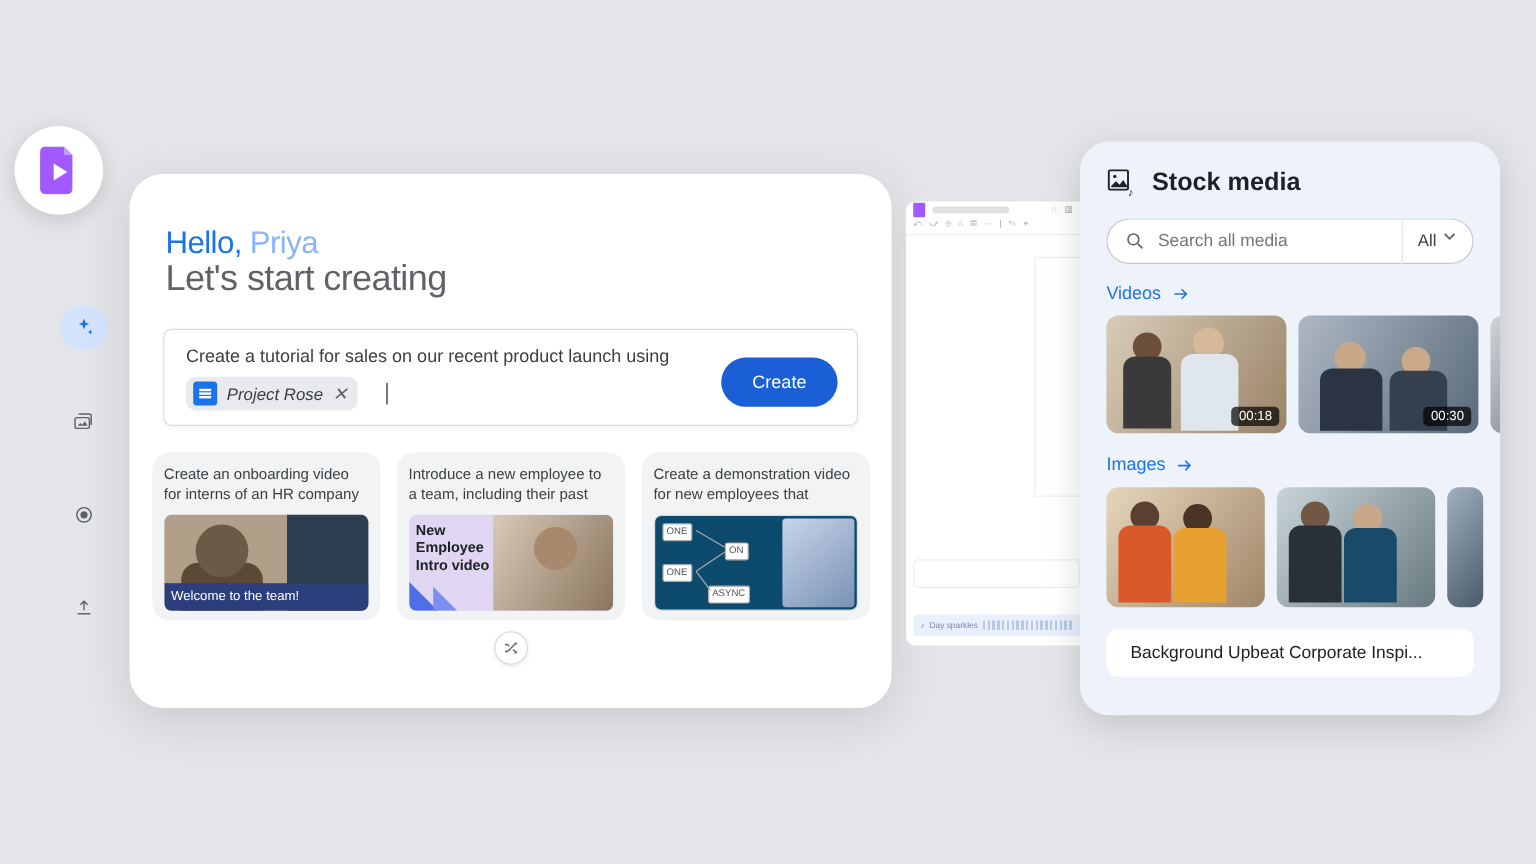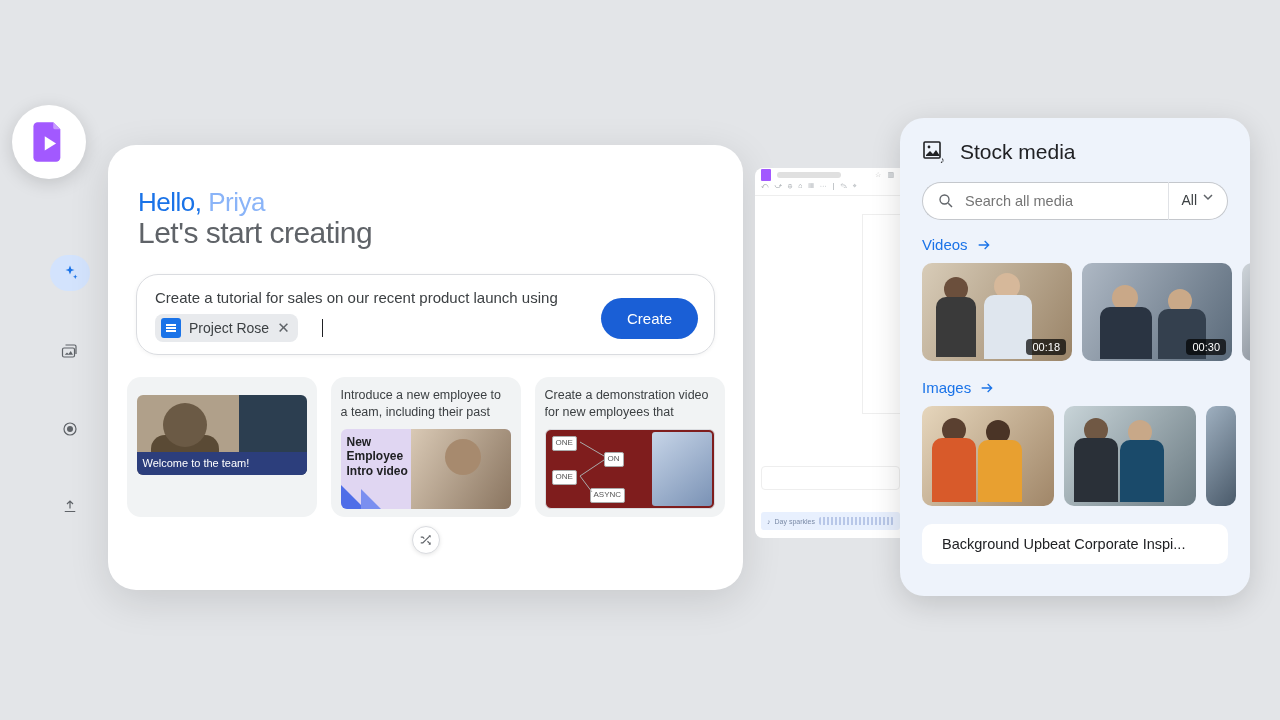--- a/index.html
+++ b/index.html
@@ -42,28 +42,28 @@
     box-shadow:0 10px 40px rgba(0,0,0,.12);
     padding:42px 0 0 0;
   }
   .greet { padding:0 30px; }
   .greet-h { font-size:26px; font-weight:500; letter-spacing:-.5px; }
   .greet-hello { color:#1a73e8; }
   .greet-name { color:#8ab4f8; }
   .greet-sub { font-size:30px; color:#5f6368; margin-top:-2px; font-weight:400; letter-spacing:-.5px;}
   .prompt-box {
     margin:24px 28px 0 28px;
-    border:1px solid #dadce0; border-radius:22px;
+    border:1px solid #dadce0; border-radius:7px;
     padding:14px 16px 12px 18px;
     display:flex; align-items:flex-start; gap:14px;
     box-shadow:0 1px 4px rgba(0,0,0,.05);
   }
   .prompt-left { flex:1; }
   .prompt-text { font-size:15px; color:#3c4043; }
-  .chip-row { margin-top:8px; display:flex; align-items:center; gap:22px;}
+  .chip-row { margin-top:8px; display:flex; align-items:center; gap:22px;font-style:italic;}
   .chip {
     display:inline-flex; align-items:center; gap:8px;
     background:#e8eaed; border-radius:8px;
     padding:4px 8px 4px 6px; font-size:14px; color:#3c4043;
   }
   .chip .doc-ic {
     width:20px;height:20px;background:#1a73e8;border-radius:3px;
     display:flex;align-items:center;justify-content:center;
   }
   .chip .doc-ic::after{content:"";width:10px;height:2px;background:#fff;box-shadow:0 -3px 0 #fff,0 3px 0 #fff;}
@@ -88,21 +88,21 @@
   .thumb1 { background:linear-gradient(90deg,#b0a08a 60%,#2c3e50 60%); }
   .thumb1 .person{position:absolute;left:26px;top:8px;width:44px;height:44px;border-radius:50%;background:#6b5a45;}
   .thumb1 .body{position:absolute;left:14px;top:40px;width:68px;height:40px;background:#5a4a35;border-radius:14px 14px 0 0;}
   .thumb1 .cap{position:absolute;left:0;right:0;bottom:0;background:#2c3e7c;color:#fff;font-size:11px;padding:4px 6px;}
   .thumb2 { background:#e0d6f2;}
   .thumb2 .txt{position:absolute;left:6px;top:6px;font-size:12px;font-weight:600;color:#202124;line-height:1.2;width:70px;}
   .thumb2 .photo{position:absolute;right:0;top:0;width:100px;height:100%;background:linear-gradient(120deg,#d9c9b5,#8a7560);}
   .thumb2 .face{position:absolute;right:30px;top:10px;width:36px;height:36px;border-radius:50%;background:#a78a6e;}
   .thumb2 .tri{position:absolute;left:0;bottom:0;width:0;height:0;border-left:24px solid #4f6ee8;border-top:24px solid transparent;}
   .thumb2 .tri2{position:absolute;left:20px;bottom:0;width:0;height:0;border-left:20px solid #7a8ff0;border-top:20px solid transparent;}
-  .thumb3 { background:#7f1d1d; border:1px solid #dadce0;}
+  .thumb3 { background:#0c4a6e; border:1px solid #dadce0;}
   .thumb3 .node{position:absolute;border:1px solid #aaa;font-size:8px;padding:1px 3px;background:#fff;border-radius:2px;color:#555;}
   .thumb3 .photo{position:absolute;right:2px;top:2px;bottom:2px;width:60px;background:linear-gradient(140deg,#c7d5e8,#7a92b5);border-radius:3px;}
 
   .shuffle {
     position:absolute; left:50%; transform:translateX(-50%);
     bottom:36px; width:28px; height:28px; border-radius:50%;
     background:#fff; border:1px solid #dadce0;
     display:flex;align-items:center;justify-content:center;
     box-shadow:0 1px 4px rgba(0,0,0,.1); cursor:pointer;
   }
@@ -126,21 +126,21 @@
   
   .media-panel {
     position:absolute; right:30px; top:118px;
     width:350px; height:478px;
     background:#eef3fb; border-radius:24px;
     box-shadow:0 8px 30px rgba(0,0,0,.15);
     padding:22px 22px 0 22px; overflow:hidden;
   }
   .media-head { display:flex; align-items:center; gap:14px; margin-bottom:18px;}
   .media-head svg{width:24px;height:24px;}
-  .media-head h2{font-size:21px;font-weight:400;color:#202124;}
+  .media-head h2{font-size:21px;font-weight:700;color:#202124;}
   .search-row{display:flex;gap:0;margin-bottom:16px;}
   .search-box{
     flex:1;display:flex;align-items:center;gap:10px;
     background:#fff;border:1px solid #c4c7cc;border-radius:22px 0 0 22px;
     padding:9px 14px;border-right:none;
   }
   .search-box input{border:none;outline:none;font-size:14.5px;flex:1;background:transparent;color:#3c4043;}
   .filter-btn{
     background:#fff;border:1px solid #c4c7cc;border-left:1px solid #e0e2e6;border-radius:0 22px 22px 0;
     padding:9px 14px 9px 12px;display:flex;align-items:flex-start;gap:6px;font-size:14px;cursor:pointer;color:#3c4043;
@@ -236,20 +236,21 @@
           <span class="x">✕</span>
         </span>
         <span class="caret"></span>
       </div>
     </div>
     <button class="create-btn">Create</button>
   </div>
 
   <div class="templates">
     <div class="tpl">
+      <div class="tpl-desc">Create an onboarding video for interns of an HR company</div>
       <div class="thumb thumb1">
         <div class="body"></div>
           <div class="person"></div>
         <div class="cap">Welcome to the team!</div>
       </div>
     </div>
     <div class="tpl">
       <div class="tpl-desc">Introduce a new employee to a team, including their past roles...</div>
       <div class="thumb thumb2">
         <div class="txt">New Employee Intro video</div>

